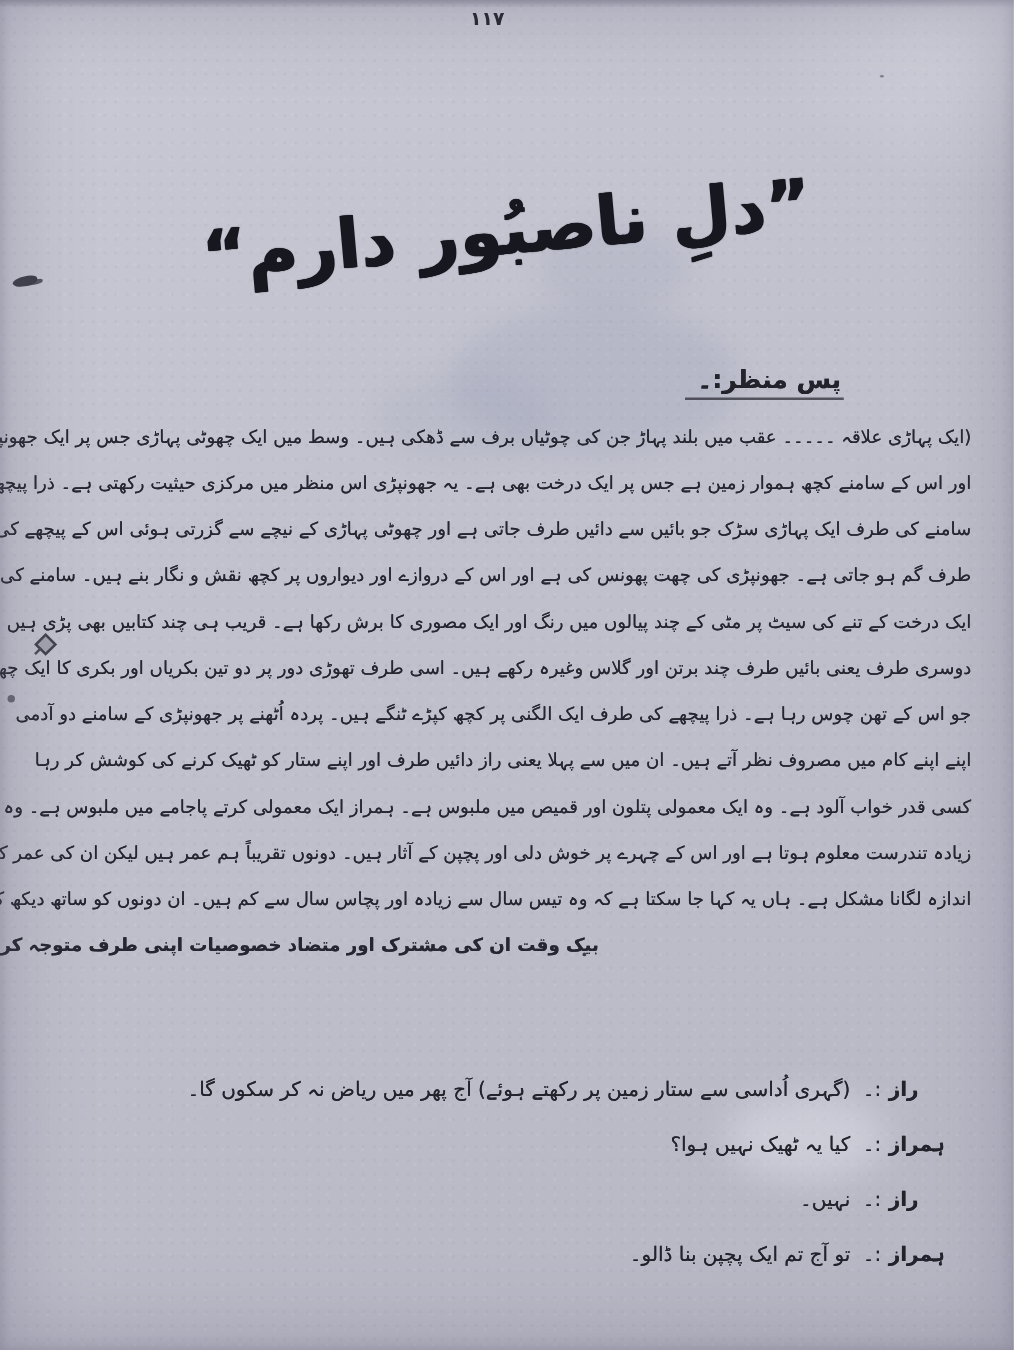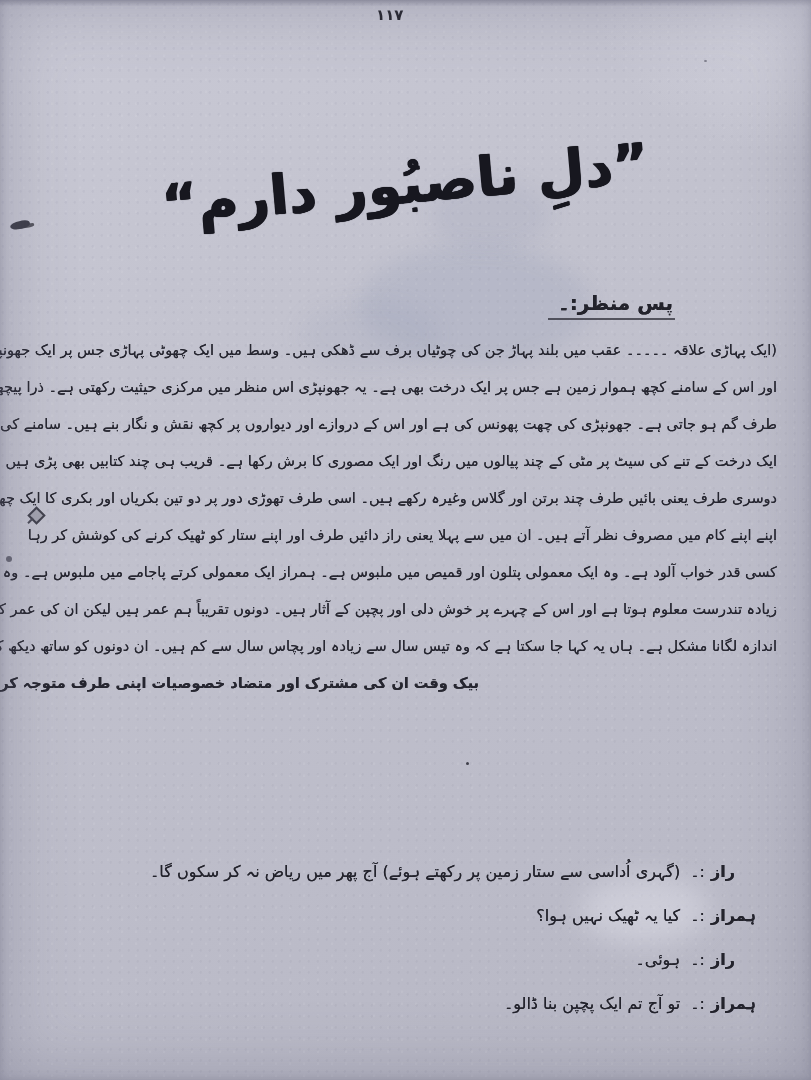--- a/index.html
+++ b/index.html
@@ -88,23 +88,25 @@
 
 <div class="title-wrap">
   <span class="title">”دلِ ناصبُور دارم“</span>
 </div>
 
 <div class="section-heading">پس منظر:۔</div>
 
 <div class="para">
   <div class="pline">(ایک پہاڑی علاقہ ۔۔۔۔۔ عقب میں بلند پہاڑ جن کی چوٹیاں برف سے ڈھکی ہیں۔ وسط میں ایک چھوٹی پہاڑی جس پر ایک جھونپڑی</div>
   <div class="pline">اور اس کے سامنے کچھ ہموار زمین ہے جس پر ایک درخت بھی ہے۔ یہ جھونپڑی اس منظر میں مرکزی حیثیت رکھتی ہے۔ ذرا پیچھے،</div>
+  <div class="pline">سامنے کی طرف ایک پہاڑی سڑک جو بائیں سے دائیں طرف جاتی ہے اور چھوٹی پہاڑی کے نیچے سے گزرتی ہوئی اس کے پیچھے کی</div>
   <div class="pline">طرف گم ہو جاتی ہے۔ جھونپڑی کی چھت پھونس کی ہے اور اس کے دروازے اور دیواروں پر کچھ نقش و نگار بنے ہیں۔ سامنے کی طرف</div>
   <div class="pline">ایک درخت کے تنے کی سیٹ پر مٹی کے چند پیالوں میں رنگ اور ایک مصوری کا برش رکھا ہے۔ قریب ہی چند کتابیں بھی پڑی ہیں ۔</div>
   <div class="pline">دوسری طرف یعنی بائیں طرف چند برتن اور گلاس وغیرہ رکھے ہیں۔ اسی طرف تھوڑی دور پر دو تین بکریاں اور بکری کا ایک چھوٹا بچہ</div>
+  <div class="pline">جو اس کے تھن چوس رہا ہے۔ ذرا پیچھے کی طرف ایک الگنی پر کچھ کپڑے ٹنگے ہیں۔ پردہ اُٹھنے پر جھونپڑی کے سامنے دو آدمی</div>
   <div class="pline">اپنے اپنے کام میں مصروف نظر آتے ہیں۔ ان میں سے پہلا یعنی راز دائیں طرف‏    اور اپنے ستار کو ٹھیک کرنے کی کوشش کر رہا</div>
   <div class="pline">کسی قدر خواب آلود ہے۔ وہ ایک معمولی پتلون اور قمیص میں ملبوس ہے۔ ہمراز ایک معمولی کرتے پاجامے میں ملبوس ہے۔ وہ راز سے</div>
   <div class="pline">زیادہ تندرست معلوم ہوتا ہے اور اس کے چہرے پر خوش دلی اور پچپن کے آثار ہیں۔ دونوں تقریباً ہم عمر ہیں لیکن ان کی عمر کا صحیح</div>
   <div class="pline">اندازہ لگانا مشکل ہے۔ ہاں یہ کہا جا سکتا ہے کہ وہ تیس سال سے زیادہ اور پچاس سال سے کم ہیں۔ ان دونوں کو ساتھ دیکھ کر</div>
   <div class="pline last">بیک وقت ان کی مشترک اور متضاد خصوصیات اپنی طرف متوجہ کرتی ہیں۔</div>
 </div>
 
 <div class="dialogue">
   <div class="drow">
     <span class="speaker">راز</span>
@@ -112,21 +114,21 @@
     <span class="dtext">(گہری اُداسی سے ستار زمین پر رکھتے ہوئے) آج پھر میں ریاض نہ کر سکوں گا۔</span>
   </div>
   <div class="drow">
     <span class="speaker">ہمراز</span>
     <span class="sep">:۔</span>
     <span class="dtext">کیا یہ ٹھیک نہیں ہوا؟</span>
   </div>
   <div class="drow">
     <span class="speaker">راز</span>
     <span class="sep">:۔</span>
-    <span class="dtext">ہوئی۔</span>
+    <span class="dtext">نہیں۔</span>
   </div>
   <div class="drow">
     <span class="speaker">ہمراز</span>
     <span class="sep">:۔</span>
     <span class="dtext">تو آج تم ایک پچپن بنا ڈالو۔</span>
   </div>
 </div>
 
 <span class="mark mark1"></span>
 <span class="mark mark2"></span>

